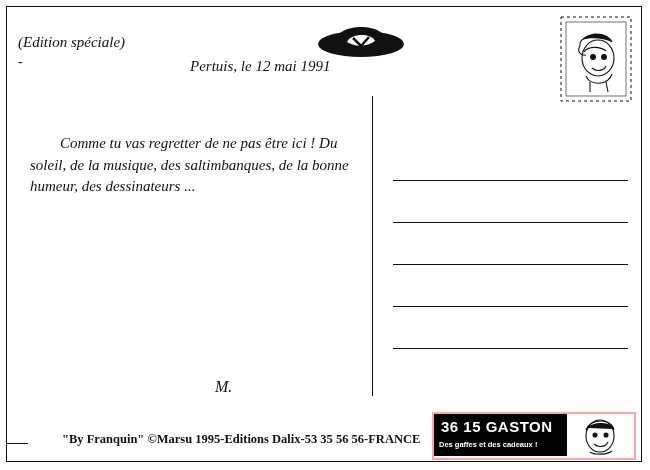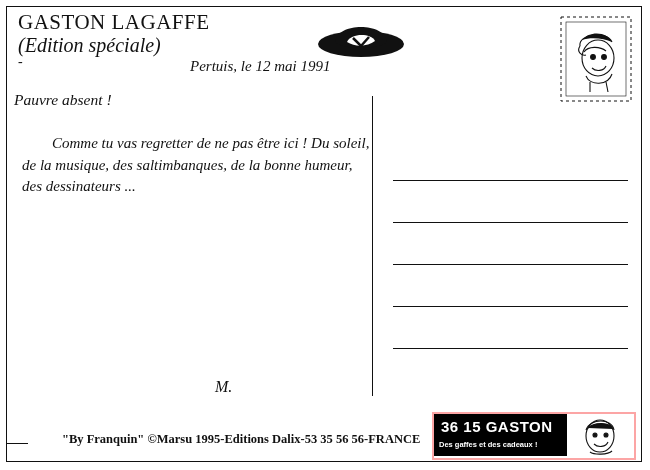--- a/index.html
+++ b/index.html
@@ -36,21 +36,21 @@
     letter-spacing: 0.5px;
     color: #111;
     white-space: nowrap;
   }
   .subtitle {
     position: absolute;
     left: 18px;
     top: 34px;
     font-family: "Liberation Serif", serif;
     font-style: italic;
-    font-size: 20px;
+    font-size: 15px;
     color: #111;
     white-space: nowrap;
   }
   .dash {
     position: absolute;
     left: 18px;
     top: 54px;
     font-size: 14px;
     color: #111;
   }
@@ -103,21 +103,21 @@
     left: 14px;
     top: 133px;
     width: 360px;
     font-family: "Liberation Serif", serif;
     font-style: italic;
     font-size: 15px;
     line-height: 21.5px;
     color: #111;
   }
   .letter p {
-    margin: 0 0 9px 8px;
+    margin: 0 0 9px 16px;
   }
   .letter p.indent {
     text-indent: 30px;
   }
   .signature {
     position: absolute;
     left: 215px;
     top: 378px;
     font-family: "Liberation Serif", serif;
     font-style: italic;
@@ -208,21 +208,20 @@
     background: #111;
   }
 </style>
 </head>
 <body>
 
 <div id="card">
 
   <div class="card-border"></div>
 
-  <div class="title">GASTON LAGAFFE</div>
   <div class="subtitle">(Edition spéciale)</div>
   <div class="dash">-</div>
 
   <div class="logo">
     <svg width="88" height="50" viewBox="0 0 88 50">
       <ellipse cx="44" cy="28" rx="43" ry="13" fill="#111"></ellipse>
       <path d="M18 26 C20 6, 68 6, 70 26 C60 34, 28 34, 18 26 Z" fill="#111"></path>
       <path d="M30 26 C34 17, 54 17, 58 25 C50 31, 38 31, 30 26 Z" fill="#fff"></path>
       <path d="M36 22 L44 30 L52 21" fill="none" stroke="#111" stroke-width="2.5"></path>
     </svg>
@@ -245,21 +244,20 @@
         <path d="M30 66 L30 76"></path>
         <path d="M46 66 L48 76"></path>
       </g>
       <g fill="#111">
         <path d="M22 24 C30 14, 48 16, 52 26 C44 22, 30 21, 22 24 Z"></path>
       </g>
     </svg>
   </div>
 
   <div class="date-line">Pertuis, le 12 mai 1991</div>
-  <div class="salutation">Pauvre absent !</div>
 
   <div class="letter">
     <p class="indent">Comme tu vas regretter de ne pas être ici ! Du soleil, de la musique, des saltimbanques, de la bonne humeur, des dessinateurs ...</p>
   </div>
 
   <div class="signature">M.</div>
 
   <div class="divider"></div>
 
   <div class="addr-line" style="top:180px"></div>

